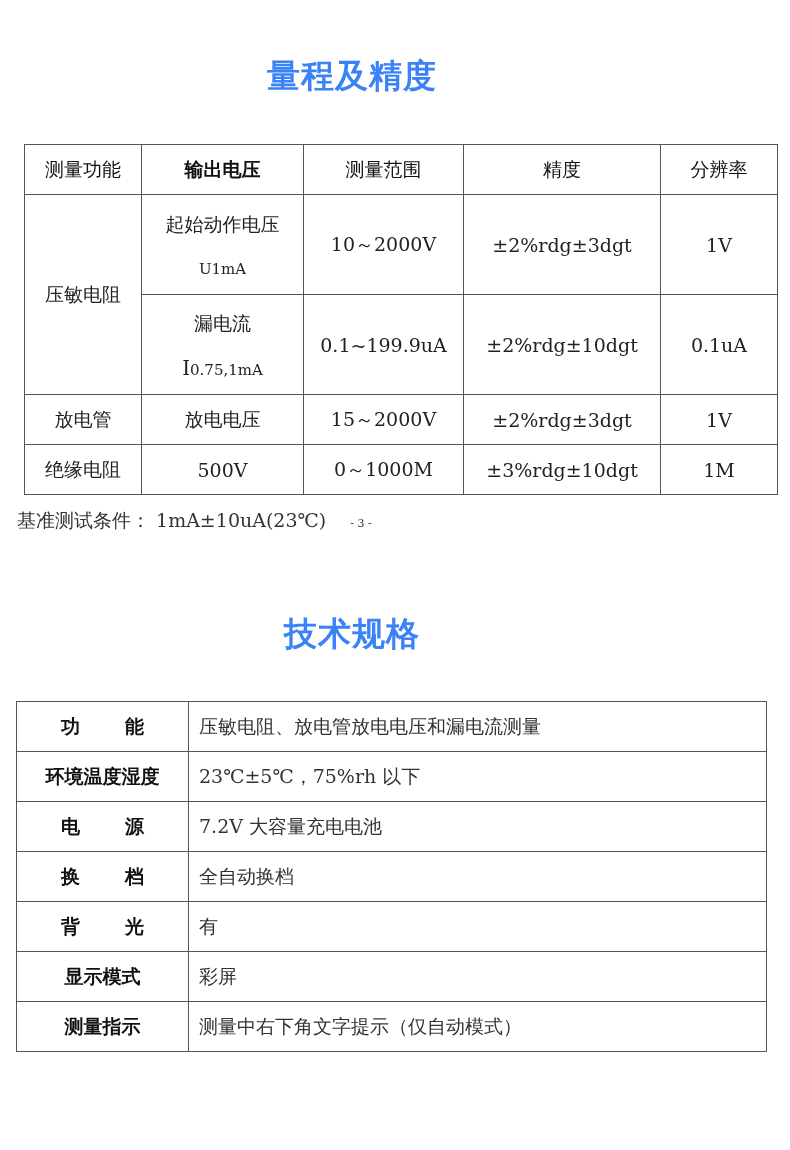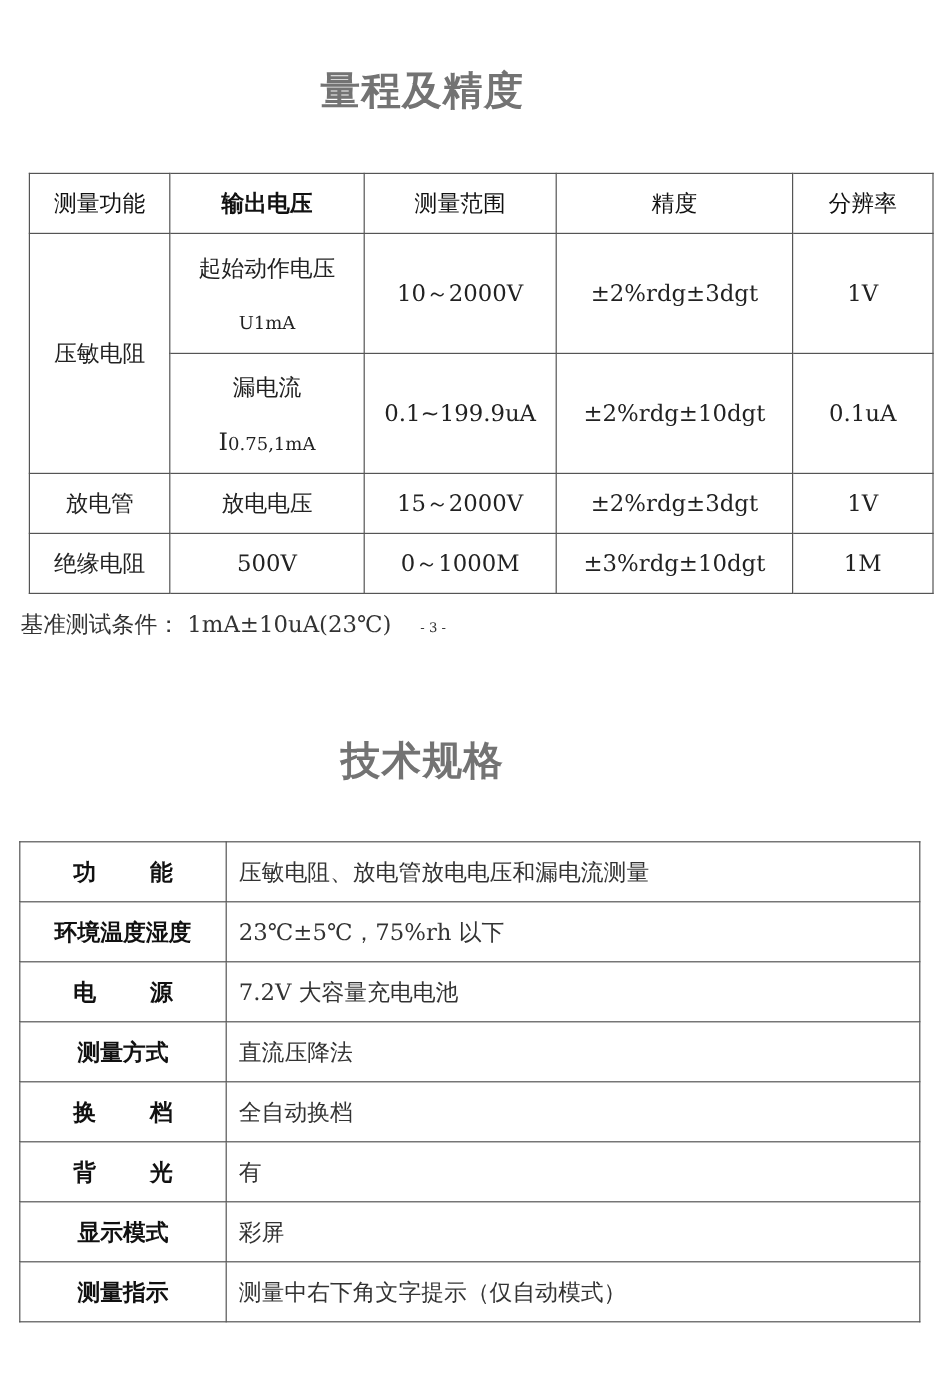--- a/index.html
+++ b/index.html
@@ -1,20 +1,20 @@
 <!DOCTYPE html>
 <html><head>
 <meta charset="utf-8">
 <style>
   html, body { margin:0; padding:0; background:#ffffff; }
   body { width:790px; height:1150px; position:relative; overflow:hidden;
          font-family:"DejaVu Serif","Liberation Serif",serif; color:#222; }
   .title { position:absolute; left:0; width:704px; text-align:center;
            font-family:"DejaVu Sans","Liberation Sans",sans-serif; font-weight:bold;
-           font-size:33px; color:#737373; letter-spacing:1px; }
+           font-size:33px; color:#3b82f6; letter-spacing:1px; }
   #t1 { top:54px; }
   #t2 { top:612px; }
 
   table { position:absolute; border-collapse:collapse; table-layout:fixed; }
   td, th { border:1.5px solid #555; text-align:center; vertical-align:middle; padding:0;
            font-weight:normal; font-size:19px; color:#222; }
   th { font-family:"DejaVu Sans","Liberation Sans",sans-serif; font-size:19px; color:#111; }
   th.bold { font-weight:bold; }
 
   #range-table { left:24px; top:144px; width:753px; }
@@ -120,24 +120,20 @@
   <tr>
     <th>
           <div class="spread">
             <span>电</span>
             <span>源</span>
           </div>
         </th>
     <td>7.2V 大容量充电电池</td>
   </tr>
   <tr>
-    <th>测量方式</th>
-    <td>直流压降法</td>
-  </tr>
-  <tr>
     <th>
           <div class="spread">
             <span>换</span>
             <span>档</span>
           </div>
         </th>
     <td>全自动换档</td>
   </tr>
   <tr>
     <th>

